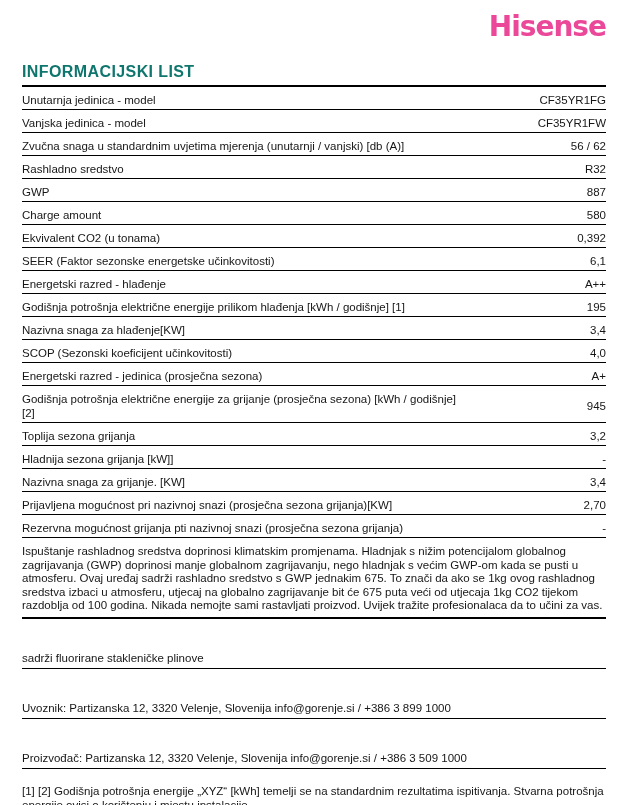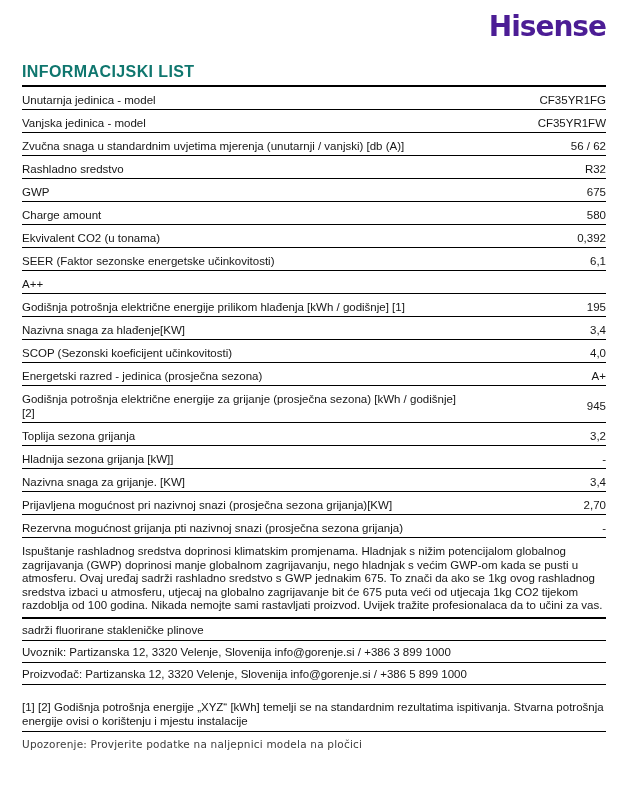--- a/index.html
+++ b/index.html
@@ -11,21 +11,21 @@
   }
   .page { padding: 10px 19px 0 22px; }
 
   
   .logo-bar { display: flex; justify-content: flex-end; height: 36px; }
   .logo {
     font-family: "DejaVu Sans", sans-serif;
     font-size: 28px;
     font-weight: 700;
     letter-spacing: -1px;
-    color: #4c1d95;
+    color: #ec4899;
     line-height: 34px;
   }
 
   
   .title {
     margin-top: 17px;
     font-size: 16px;
     font-weight: 600;
     letter-spacing: 0.4px;
     color: #0f766e;
@@ -51,20 +51,21 @@
     font-size: 11.5px;
     line-height: 13.6px;
     padding: 7px 0 4px 0;
     border-bottom: 2px solid #000;
   }
   .info-row {
     border-bottom: 1px solid #000;
     padding: 4px 0 3px 0;
     font-size: 11.5px;
     line-height: 14px;
+    margin-top: 28px;
   }
   .footnote {
     margin-top: 16px;
     font-size: 11.5px;
     line-height: 13.6px;
     padding-bottom: 3px;
     border-bottom: 1.5px solid #000;
   }
   .warning {
     font-family: "DejaVu Sans", sans-serif;
@@ -97,35 +98,36 @@
     <div class="row">
       <span class="lbl">Zvučna snaga u standardnim uvjetima mjerenja (unutarnji / vanjski) [db (A)]</span>
       <span class="val">56 / 62</span>
     </div>
     <div class="row">
       <span class="lbl">Rashladno sredstvo</span>
       <span class="val">R32</span>
     </div>
     <div class="row">
       <span class="lbl">GWP</span>
-      <span class="val">675</span>
+      <span class="val">887</span>
     </div>
     <div class="row">
       <span class="lbl">Charge amount</span>
       <span class="val">580</span>
     </div>
     <div class="row">
       <span class="lbl">Ekvivalent CO2 (u tonama)</span>
       <span class="val">0,392</span>
     </div>
     <div class="row">
       <span class="lbl">SEER (Faktor sezonske energetske učinkovitosti)</span>
       <span class="val">6,1</span>
     </div>
     <div class="row">
+      <span class="lbl">Energetski razred - hlađenje</span>
       <span class="val">A++</span>
     </div>
     <div class="row">
       <span class="lbl">Godišnja potrošnja električne energije prilikom hlađenja [kWh / godišnje] [1]</span>
       <span class="val">195</span>
     </div>
     <div class="row">
       <span class="lbl">Nazivna snaga za hlađenje[KW]</span>
       <span class="val">3,4</span>
     </div>
@@ -161,19 +163,19 @@
     <div class="row">
       <span class="lbl">Rezervna mogućnost grijanja pti nazivnoj snazi (prosječna sezona grijanja)</span>
       <span class="val">-</span>
     </div>
   </div>
 
   <p class="gwp-notice">Ispuštanje rashladnog sredstva doprinosi klimatskim promjenama. Hladnjak s nižim potencijalom globalnog zagrijavanja (GWP) doprinosi manje globalnom zagrijavanju, nego hladnjak s većim GWP-om kada se pusti u atmosferu. Ovaj uređaj sadrži rashladno sredstvo s GWP jednakim 675. To znači da ako se 1kg ovog rashladnog sredstva izbaci u atmosferu, utjecaj na globalno zagrijavanje bit će 675 puta veći od utjecaja 1kg CO2 tijekom razdoblja od 100 godina. Nikada nemojte sami rastavljati proizvod. Uvijek tražite profesionalaca da to učini za vas.</p>
 
   <div class="info-row">sadrži fluorirane stakleničke plinove</div>
   <div class="info-row">Uvoznik: Partizanska 12, 3320 Velenje, Slovenija info@gorenje.si / +386 3 899 1000</div>
-  <div class="info-row">Proizvođač: Partizanska 12, 3320 Velenje, Slovenija info@gorenje.si / +386 5 899 1000</div>
+  <div class="info-row">Proizvođač: Partizanska 12, 3320 Velenje, Slovenija info@gorenje.si / +386 3 509 1000</div>
 
   <p class="footnote">[1] [2] Godišnja potrošnja energije „XYZ“ [kWh] temelji se na standardnim rezultatima ispitivanja. Stvarna potrošnja energije ovisi o korištenju i mjestu instalacije</p>
 
   <p class="warning">Upozorenje: Provjerite podatke na naljepnici modela na pločici</p>
 
 </div>
 
 </body></html>

